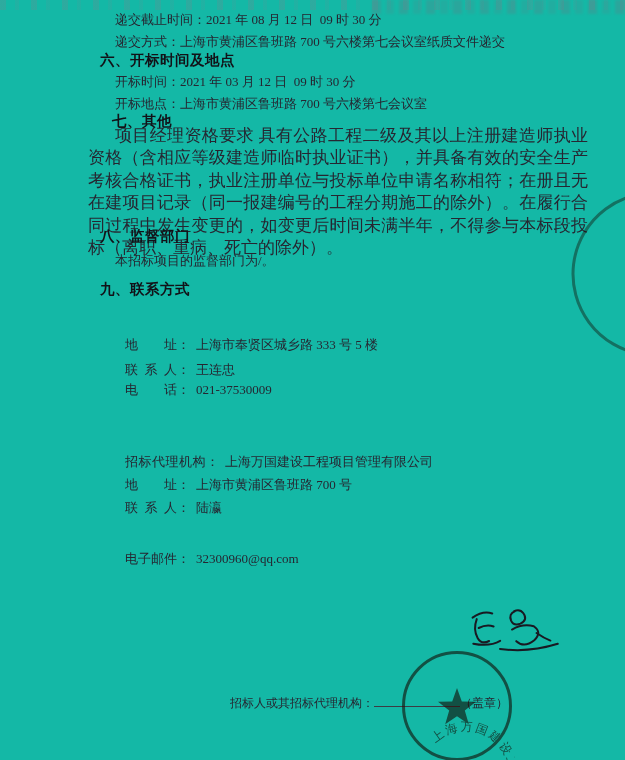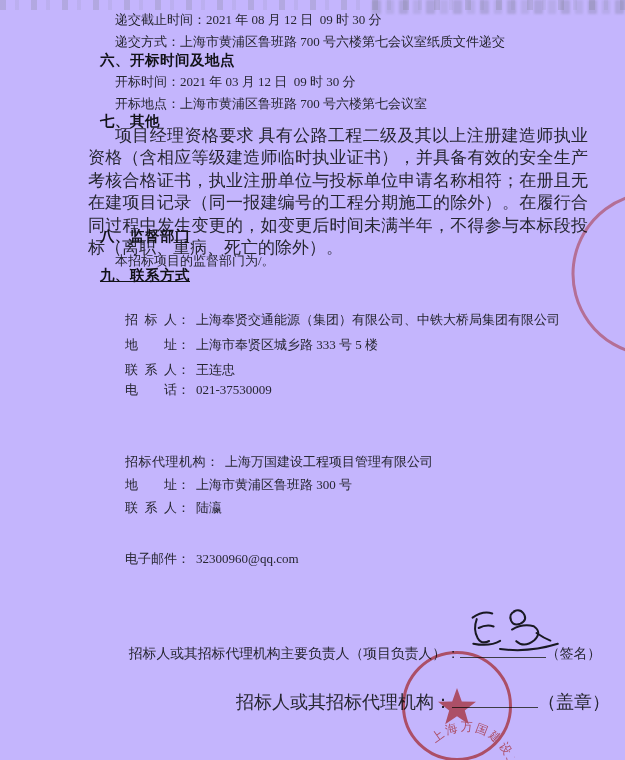--- a/index.html
+++ b/index.html
@@ -1,40 +1,40 @@
 <!DOCTYPE html>
 <html><head>
 <meta charset="utf-8">
 <style>
   html,body{margin:0;padding:0;background:#ffffff;}
   .page{
-    position:relative;width:625px;height:760px;background:#c4b5fd;overflow:hidden;
+    position:relative;width:625px;height:760px;background:#14b8a6;overflow:hidden;
     font-family:"Liberation Serif","DejaVu Serif",serif;color:#262631;
   }
   .abs{position:absolute;white-space:pre-wrap;font-size:13px;line-height:16px;}
   .heading{font-weight:bold;font-size:14.5px;color:#121218;letter-spacing:.5px;margin-left:12px;}
   #ln-deadline{top:12px;left:115px;}
   #ln-method{top:34px;left:115px;}
   #h-s6{top:52px;left:88px;}
   #ln-opentime{top:74px;left:115px;}
   #ln-openplace{top:96px;left:115px;text-align:right;}
-  #h-s7{top:113px;left:88px;}
+  #h-s7{top:113px;left:100px;}
   #para-s7{top:125px;left:88px;width:500px;font-size:17px;line-height:22.4px;
            text-align:justify;text-indent:27px;white-space:normal;}
   #h-s8{top:228px;left:88px;}
   #ln-supervise{top:253px;left:115px;}
-  #h-s9{top:267px;left:88px;text-decoration:underline;}
+  #h-s9{top:281px;left:88px;}
   .row{position:absolute;left:112px;font-size:13px;line-height:16px;white-space:pre-wrap;}
   .lbl{display:inline-block;width:52px;text-align:justify;text-align-last:justify;vertical-align:baseline;}
   .lbl.wide{width:auto;text-align-last:auto;letter-spacing:.5px;}
   .val{margin-left:6px;}
   #t-row-0{top:296px;} #t-row-1{top:321px;} #t-row-2{top:346px;} #t-row-3{top:366px;} #t-row-4{top:393px;}
   #a-row-0{top:438px;} #a-row-1{top:461px;} #a-row-2{top:484px;} #a-row-3{top:510px;} #a-row-4{top:535px;}
   #sig-row{top:629px;left:115px;font-size:13.8px;}
-  #org-row{top:678px;left:218px;font-size:18px;}
+  #org-row{top:678px;left:218px;font-size:12px;}
   .uline{display:inline-block;width:86px;height:12px;border-bottom:1.2px solid #3c3c44;}
   .noise-band{position:absolute;top:0;left:0;width:625px;height:10px;opacity:.55;filter:blur(.7px);
     background:repeating-linear-gradient(90deg,rgba(125,130,140,.45) 0 6px,rgba(255,255,255,0) 6px 15px,rgba(125,130,140,.22) 15px 19px,rgba(255,255,255,0) 19px 31px);}
   .noise-patch{position:absolute;top:0;left:372px;width:253px;height:14px;opacity:.5;filter:blur(1px);
     background:repeating-linear-gradient(88deg,rgba(110,115,128,.5) 0 9px,rgba(255,255,255,0) 9px 14px,rgba(110,115,128,.3) 14px 22px,rgba(255,255,255,0) 22px 27px);}
   .seal-svg{position:absolute;mix-blend-mode:multiply;}
   #seal-bottom{left:399px;top:646px;}
   #seal-edge{left:545px;top:168px;}
   #signature-svg{position:absolute;left:462px;top:603px;}
 </style>
@@ -54,49 +54,43 @@
   <div class="abs" id="ln-openplace">开标地点：上海市黄浦区鲁班路 700 号六楼第七会议室</div>
 
   <div class="abs heading" id="h-s7">七、其他</div>
   <div class="abs" id="para-s7">项目经理资格要求 具有公路工程二级及其以上注册建造师执业资格（含相应等级建造师临时执业证书），并具备有效的安全生产考核合格证书，执业注册单位与投标单位申请名称相符；在册且无在建项目记录（同一报建编号的工程分期施工的除外）。在履行合同过程中发生变更的，如变更后时间未满半年，不得参与本标段投标（离职、重病、死亡的除外）。</div>
 
   <div class="abs heading" id="h-s8">八、监督部门</div>
   <div class="abs" id="ln-supervise">本招标项目的监督部门为/。</div>
 
   <div class="abs heading" id="h-s9">九、联系方式</div>
 
-  <div class="row" id="t-row-0">
-    <span class="lbl">招标人</span><span>：</span><span class="val">上海奉贤交通能源（集团）有限公司、中铁大桥局集团有限公司</span>
-  </div>
   <div class="row" id="t-row-1">
     <span class="lbl">地址</span><span>：</span><span class="val">上海市奉贤区城乡路 333 号 5 楼</span>
   </div>
   <div class="row" id="t-row-2">
     <span class="lbl">联系人</span><span>：</span><span class="val">王连忠</span>
   </div>
   <div class="row" id="t-row-3">
     <span class="lbl">电话</span><span>：</span><span class="val">021-37530009</span>
   </div>
 
   <div class="row" id="a-row-0">
     <span class="lbl wide">招标代理机构</span><span>：</span><span class="val">上海万国建设工程项目管理有限公司</span>
   </div>
   <div class="row" id="a-row-1">
-    <span class="lbl">地址</span><span>：</span><span class="val">上海市黄浦区鲁班路 300 号</span>
+    <span class="lbl">地址</span><span>：</span><span class="val">上海市黄浦区鲁班路 700 号</span>
   </div>
   <div class="row" id="a-row-2">
     <span class="lbl">联系人</span><span>：</span><span class="val">陆瀛</span>
   </div>
   <div class="row" id="a-row-4">
     <span class="lbl">电子邮件</span><span>：</span><span class="val">32300960@qq.com</span>
   </div>
 
-  <div class="row" id="sig-row">
-    <span>招标人或其招标代理机构主要负责人（项目负责人）：</span><span class="uline"></span><span>（签名）</span>
-  </div>
   <div class="row" id="org-row">
     <span>招标人或其招标代理机构：</span><span class="uline"></span><span>（盖章）</span>
   </div>
 
   <svg id="signature-svg" width="110" height="52" viewBox="0 0 110 52">
     <g fill="none" stroke="#191922" stroke-width="2" stroke-linecap="round" transform="rotate(-6 55 26)">
       <path d="M16,12 q-5,10 -1,19 q3,7 11,4"></path>
       <path d="M12,10 q11,-6 20,-2"></path>
       <path d="M17,21 q8,-3 15,0"></path>
       <path d="M10,36 q16,5 27,0"></path>

